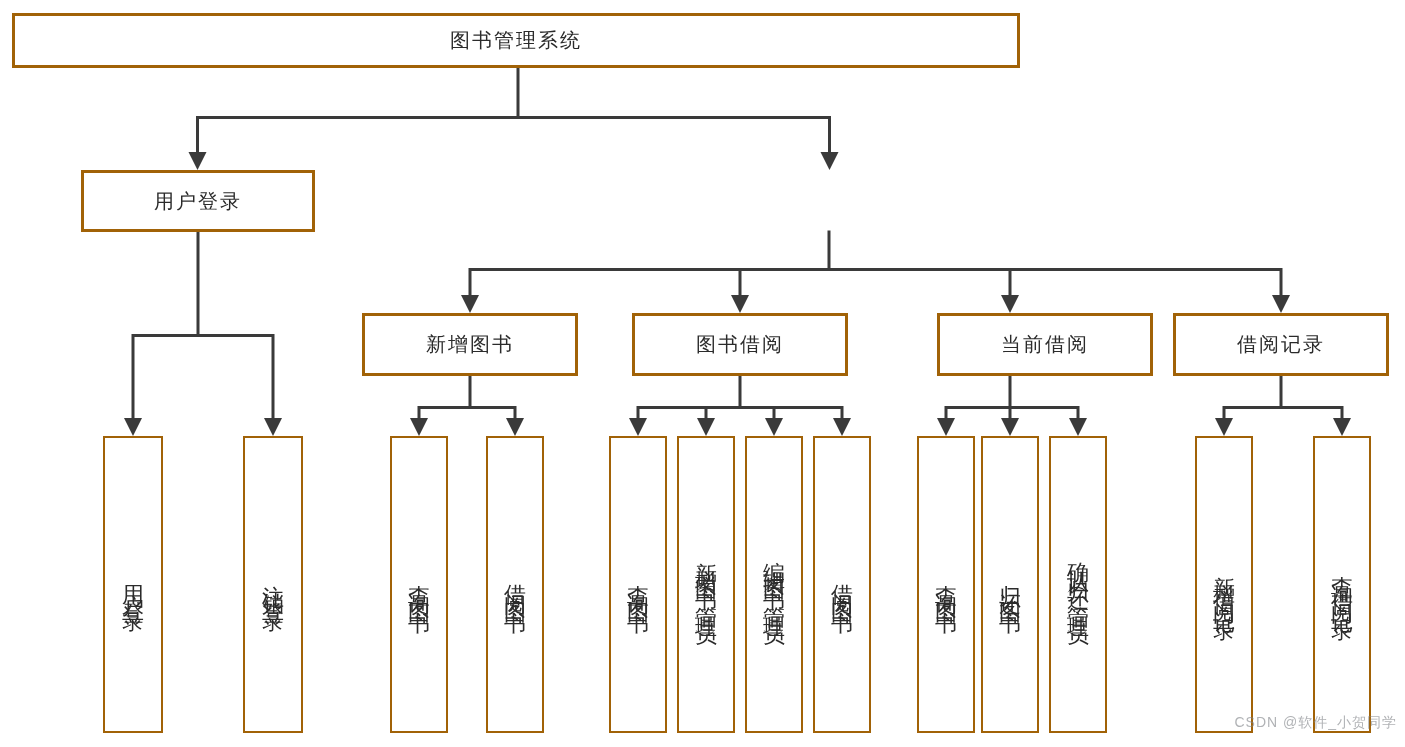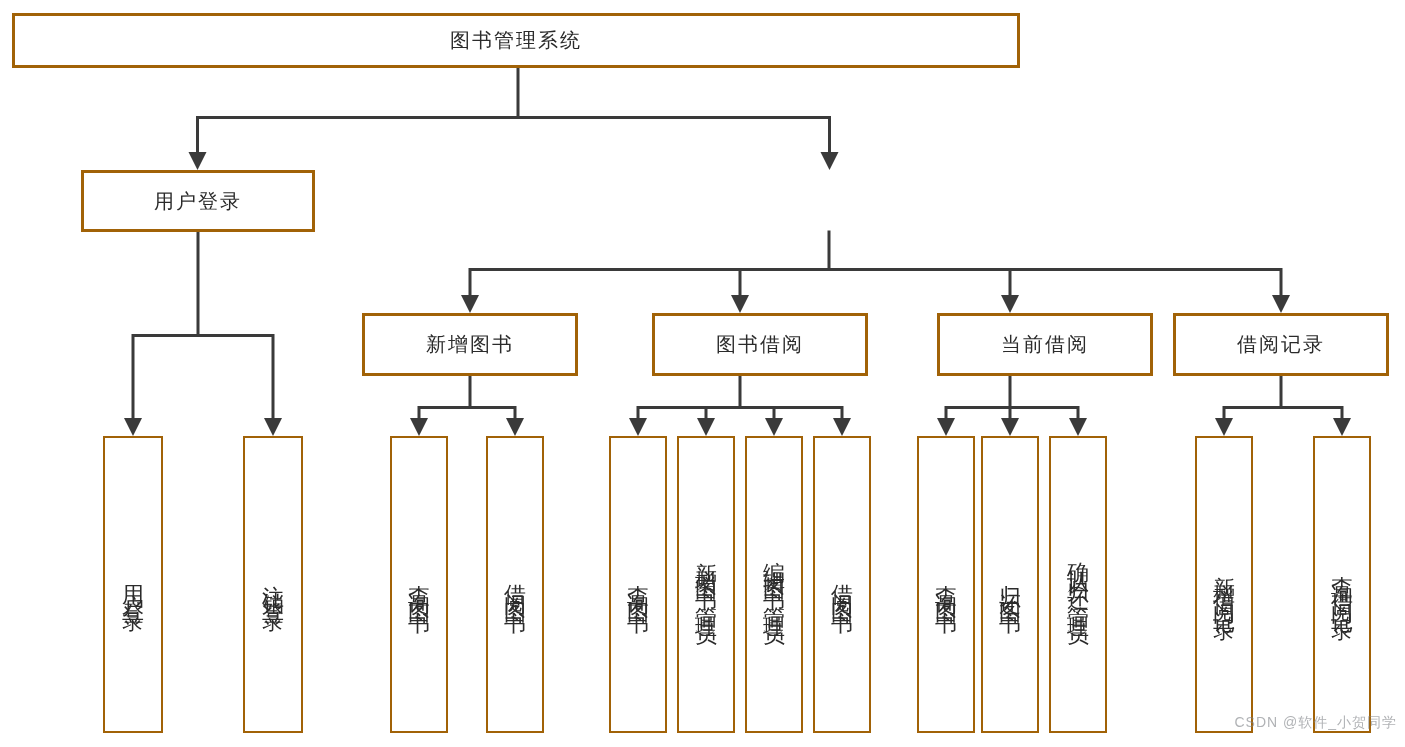--- a/index.html
+++ b/index.html
@@ -139,21 +139,21 @@
       M1215 418 L1233 418 L1224 436 Z
       M1333 418 L1351 418 L1342 436 Z
     "></path>
   </svg>
 
   <div class="node root-box">图书管理系统</div>
 
   <div class="node l2box" style="left:81px;width:234px">用户登录</div>
 
   <div class="node l3box" style="left:362px">新增图书</div>
-  <div class="node l3box" style="left:652px">图书借阅</div>
+  <div class="node l3box" style="left:632px">图书借阅</div>
   <div class="node l3box" style="left:937px">当前借阅</div>
   <div class="node l3box" style="left:1173px">借阅记录</div>
 
   <div class="node vbox" style="left:103px;width:60px">用户登录</div>
   <div class="node vbox" style="left:243px;width:60px">注销登录</div>
 
   <div class="node vbox" style="left:390px">查询图书</div>
   <div class="node vbox" style="left:486px">借阅图书</div>
 
   <div class="node vbox" style="left:609px">查询图书</div>

